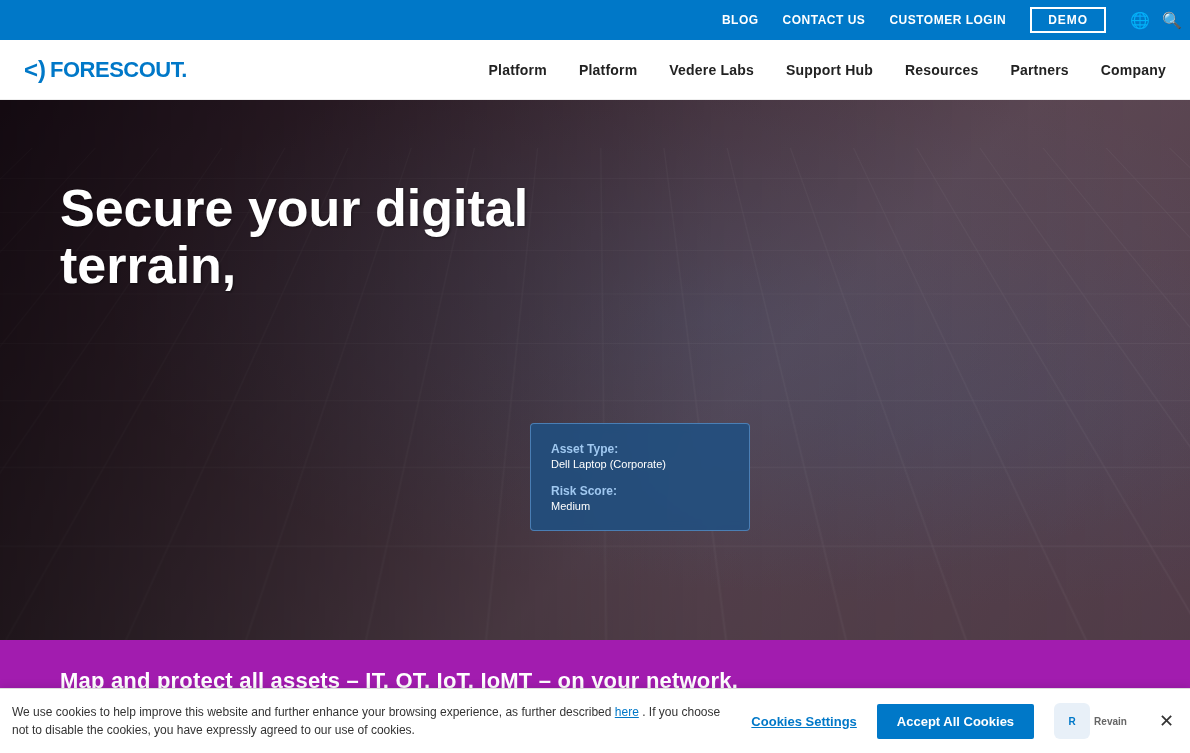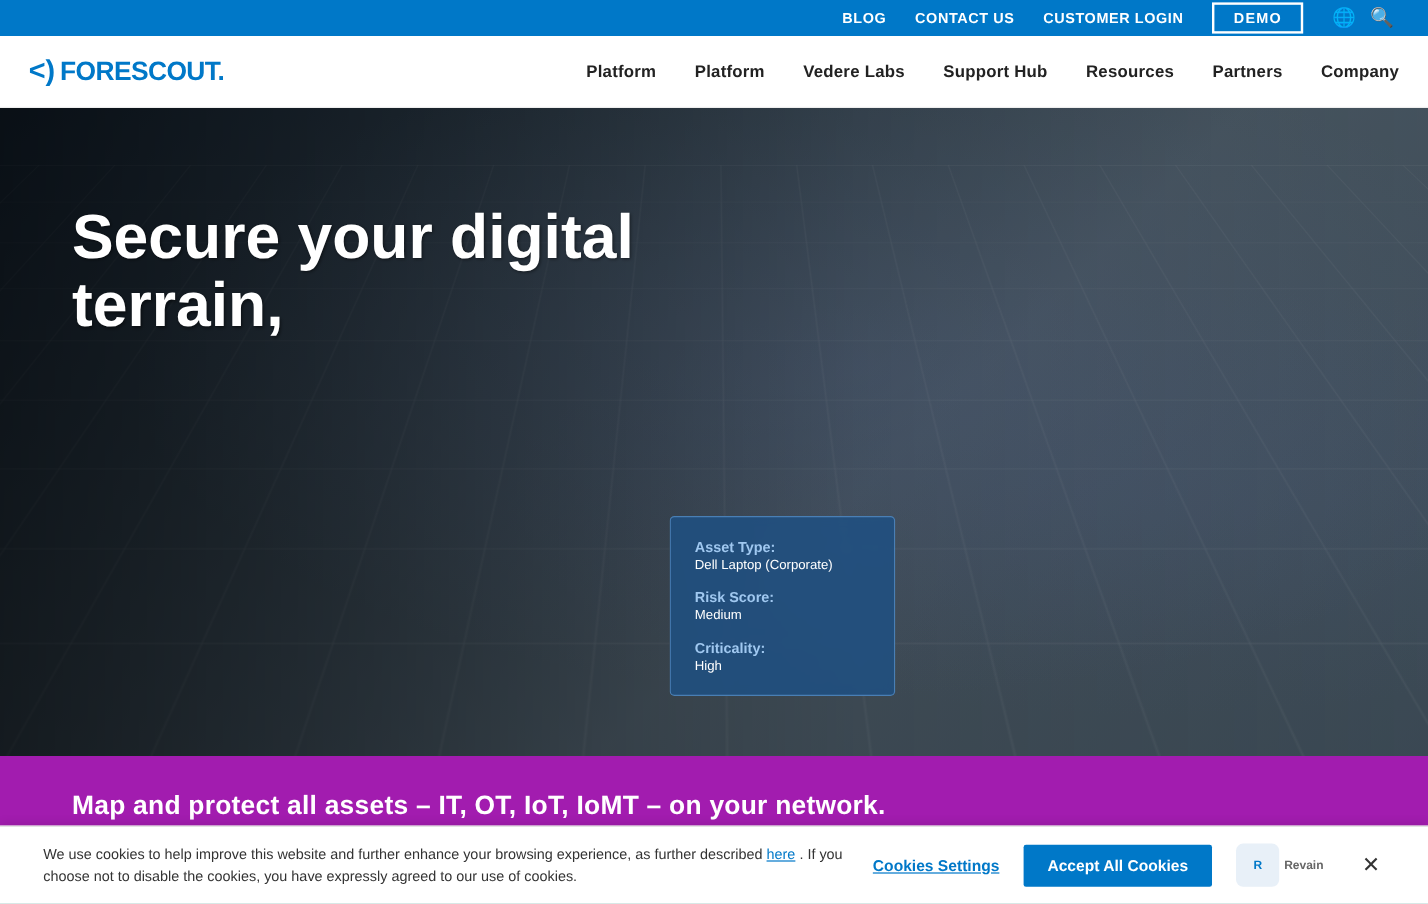--- a/index.html
+++ b/index.html
@@ -1,25 +1,25 @@
 <!DOCTYPE html>
 <html><head>
   <meta charset="utf-8">
   <style>
     * { margin: 0; padding: 0; box-sizing: border-box; }
     body { font-family: Arial, sans-serif; width: 1190px; min-height: 753px; overflow-x: hidden; background: #fff; }
 
     
     .top-bar {
       background: #0078c8;
-      height: 30px;
+      height: 40px;
       display: flex;
       align-items: center;
       justify-content: flex-end;
-      padding: 0 28px;
+      padding: 0 8px;
       gap: 24px;
     }
     .top-bar a {
       color: #fff;
       text-decoration: none;
       font-size: 12px;
       font-weight: 600;
       letter-spacing: 0.5px;
     }
     .top-bar .demo-btn {
@@ -84,21 +84,21 @@
       font-weight: 600;
       letter-spacing: 0.2px;
     }
 
     
     .hero {
       position: relative;
       width: 1190px;
       height: 540px;
       overflow: hidden;
-      background: #0f766e;
+      background: #b91c1c;
       padding-left: 26px;
     }
     .hero-bg {
       position: absolute;
       top: 0; left: 0; right: 0; bottom: 0;
       background: linear-gradient(135deg, #1a1a2e 0%, #3a3a4a 30%, #5a5a6a 60%, #4a4a5a 100%);
       opacity: 0.85;
     }
     
     .hero-image-sim {
@@ -141,31 +141,30 @@
       font-size: 52px;
       font-weight: 900;
       line-height: 1.1;
       margin-bottom: 30px;
       text-shadow: 1px 1px 3px rgba(0,0,0,0.5);
     }
 
     
     .asset-card {
       position: absolute;
-      top: 340px;
+      top: 323px;
       left: 530px;
-      width: 188px;
+      width: 220px;
       background: rgba(30, 80, 130, 0.85);
       border: 1px solid rgba(100, 160, 220, 0.6);
       border-radius: 4px;
       padding: 18px 20px;
       color: #fff;
       font-size: 13px;
       backdrop-filter: blur(4px);
-      margin-left: 28px;
     }
     .asset-card-row {
       margin-bottom: 14px;
     }
     .asset-card-row:last-child { margin-bottom: 0; }
     .asset-card-label {
       font-weight: 700;
       color: #a0c8f0;
       font-size: 12px;
     }
@@ -191,21 +190,21 @@
     }
 
     
     .cookie-banner {
       position: fixed;
       bottom: 0;
       left: 0;
       right: 0;
       background: #fff;
       border-top: 1px solid #ddd;
-      padding: 14px 36px;
+      padding: 14px 12px;
       display: flex;
       align-items: center;
       gap: 20px;
       z-index: 100;
       box-shadow: 0 -2px 8px rgba(0,0,0,0.1);
     }
     .cookie-text {
       font-size: 12px;
       color: #333;
       flex: 1;
@@ -314,24 +313,20 @@
   </div>
 
   <div class="asset-card">
     <div class="asset-card-row">
       <div class="asset-card-label">Asset Type:</div>
       <div class="asset-card-value">Dell Laptop (Corporate)</div>
     </div>
     <div class="asset-card-row">
       <div class="asset-card-label">Risk Score:</div>
       <div class="asset-card-value">Medium</div>
-    </div>
-    <div class="asset-card-row">
-      <div class="asset-card-label">Criticality:</div>
-      <div class="asset-card-value">High</div>
     </div>
   </div>
 </section>
 
 <div class="bottom-section">
   <p class="bottom-tagline">Map and protect all assets – IT, OT, IoT, IoMT – on your network.</p>
 </div>
 
 <div class="cookie-banner">
   <p class="cookie-text">

